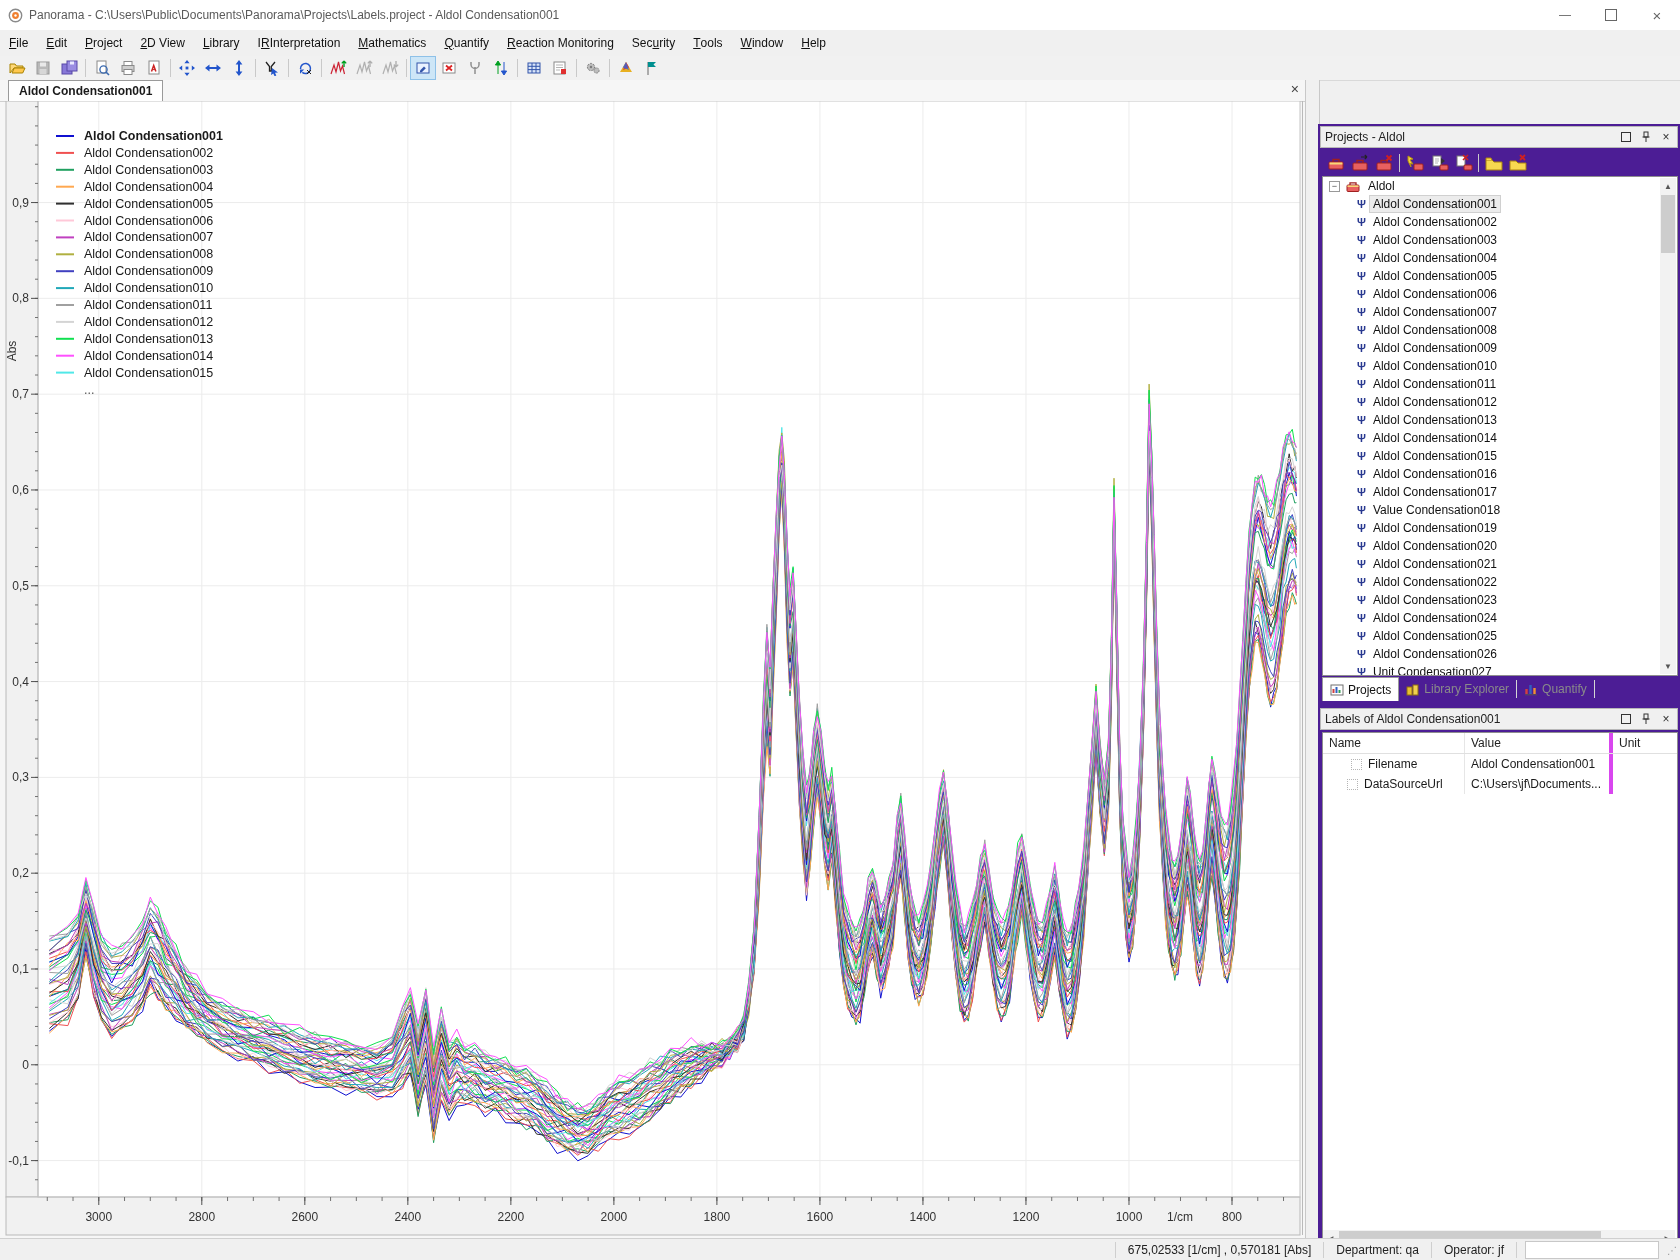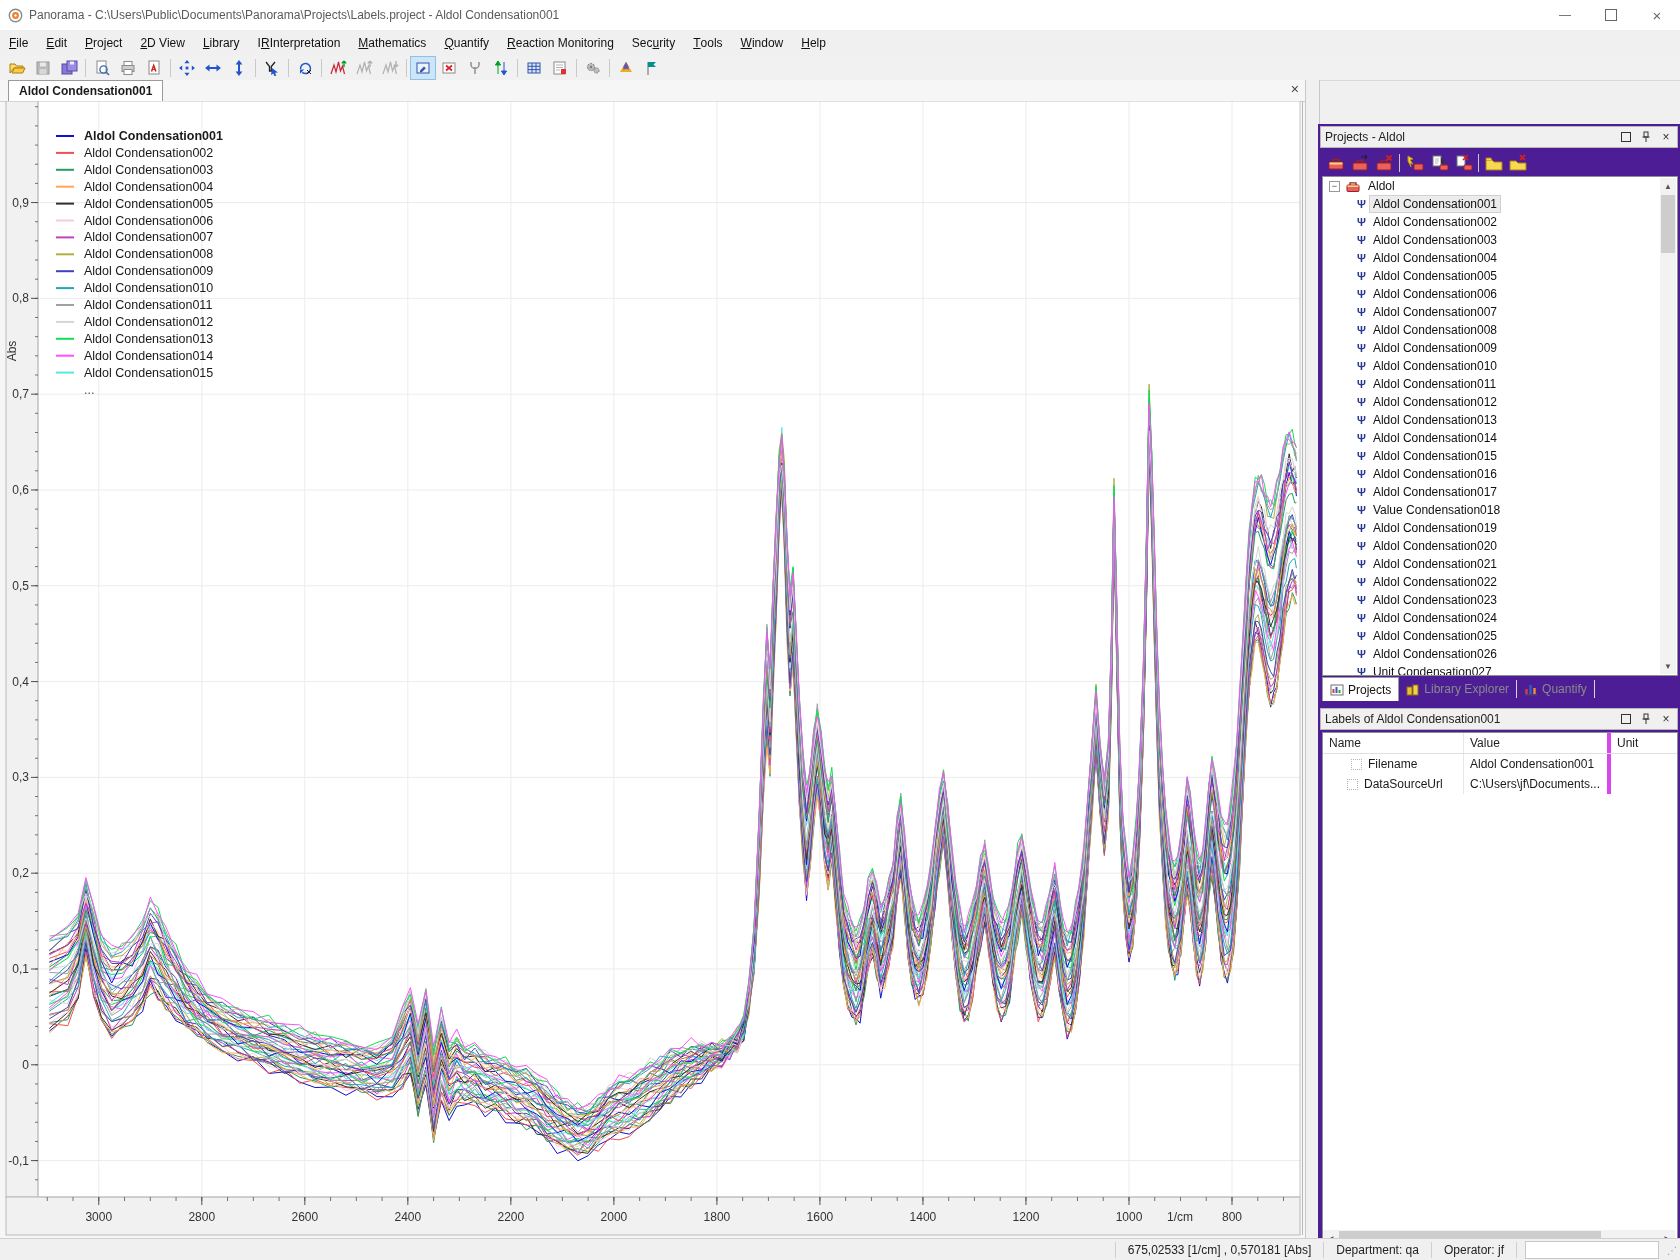--- a/index.html
+++ b/index.html
@@ -55,21 +55,21 @@
   .trow .lbl{padding:1px 3px;}
   .trow.selected .lbl{background:#ececec;outline:1px solid #d0d0d0;}
   .vscroll{position:absolute;top:1px;right:1px;width:16px;background:#f2f2f2;}
   .varrow{height:16px;display:flex;align-items:center;justify-content:center;font-size:8px;color:#555;background:#f2f2f2;}
   .vthumb{position:absolute;left:1px;width:14px;background:#cdcdcd;}
   .dtabs{position:absolute;left:4px;display:flex;align-items:center;height:22px;font-size:12px;}
   .dtab{display:flex;align-items:center;gap:4px;padding:2px 7px;color:#8a8a8a;border-right:1px solid #d5d5d5;}
   .dtab.active{background:#ffffff;border:1px solid #9a9a9a;border-bottom:none;color:#111;height:19px;}
   
   .tablebox{position:absolute;left:4px;width:354px;background:#fff;border:1px solid #8f8f8f;overflow:hidden;}
-  .lrow{display:flex;height:20px;align-items:center;font-size:12px;}
+  .lrow{display:flex;height:20px;align-items:center;font-size:12px;justify-content:space-between;}
   .lrow.hdr{border-bottom:1px solid #e0e0e0;color:#222;}
   .lc{padding-left:6px;box-sizing:border-box;overflow:hidden;white-space:nowrap;height:100%;display:flex;align-items:center;}
   .lc.c1{width:140px;}
   .lc.c2{width:144px;border-left:1px solid #e6e6e6;}
   .lc.c3{width:68px;border-left:4px solid #d946ef;}
   .nbox{width:9px;height:9px;border:1px dotted #b5b5b5;margin:0 6px 0 12px;flex:none;}
   .hscroll{position:absolute;left:5px;height:16px;display:flex;align-items:center;background:#f2f2f2;}
   .harrow{width:16px;height:16px;display:flex;align-items:center;justify-content:center;font-size:8px;color:#555;}
   .hthumb{height:14px;background:#cdcdcd;}
   

